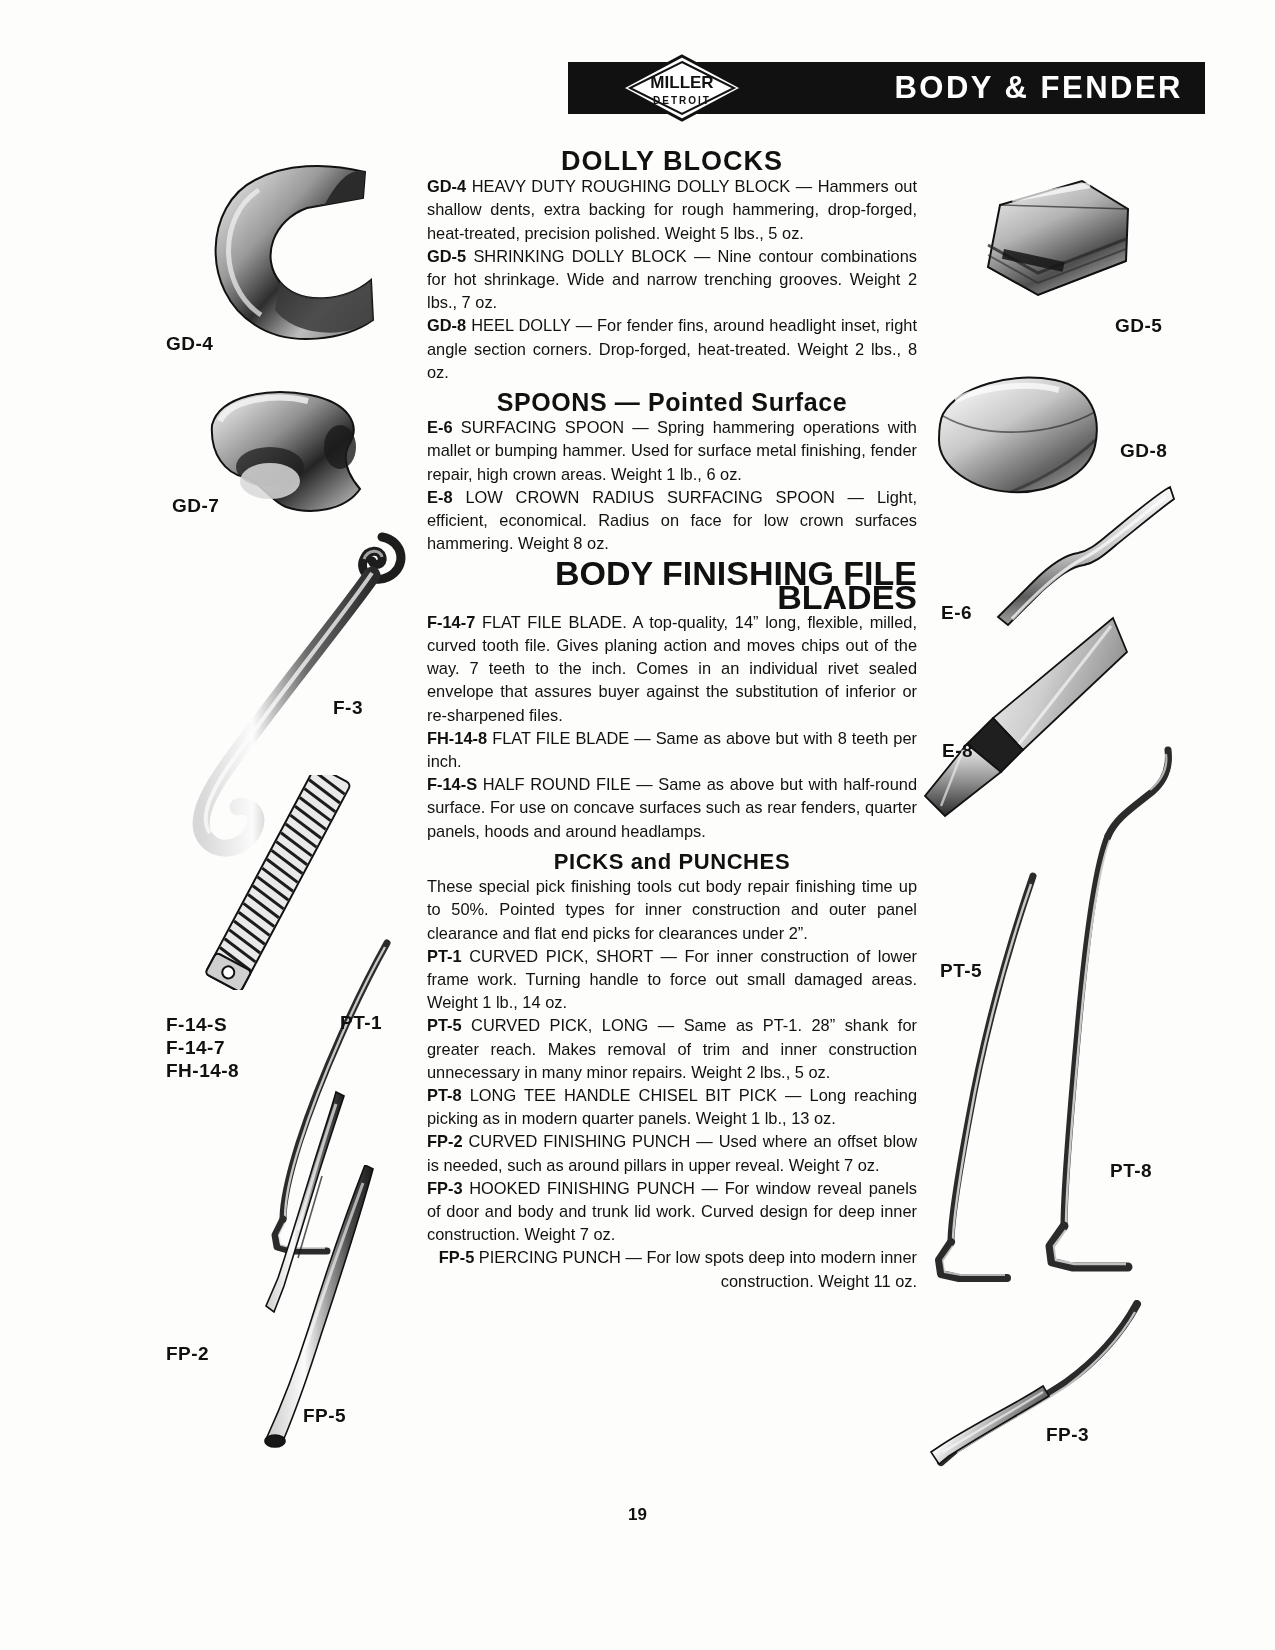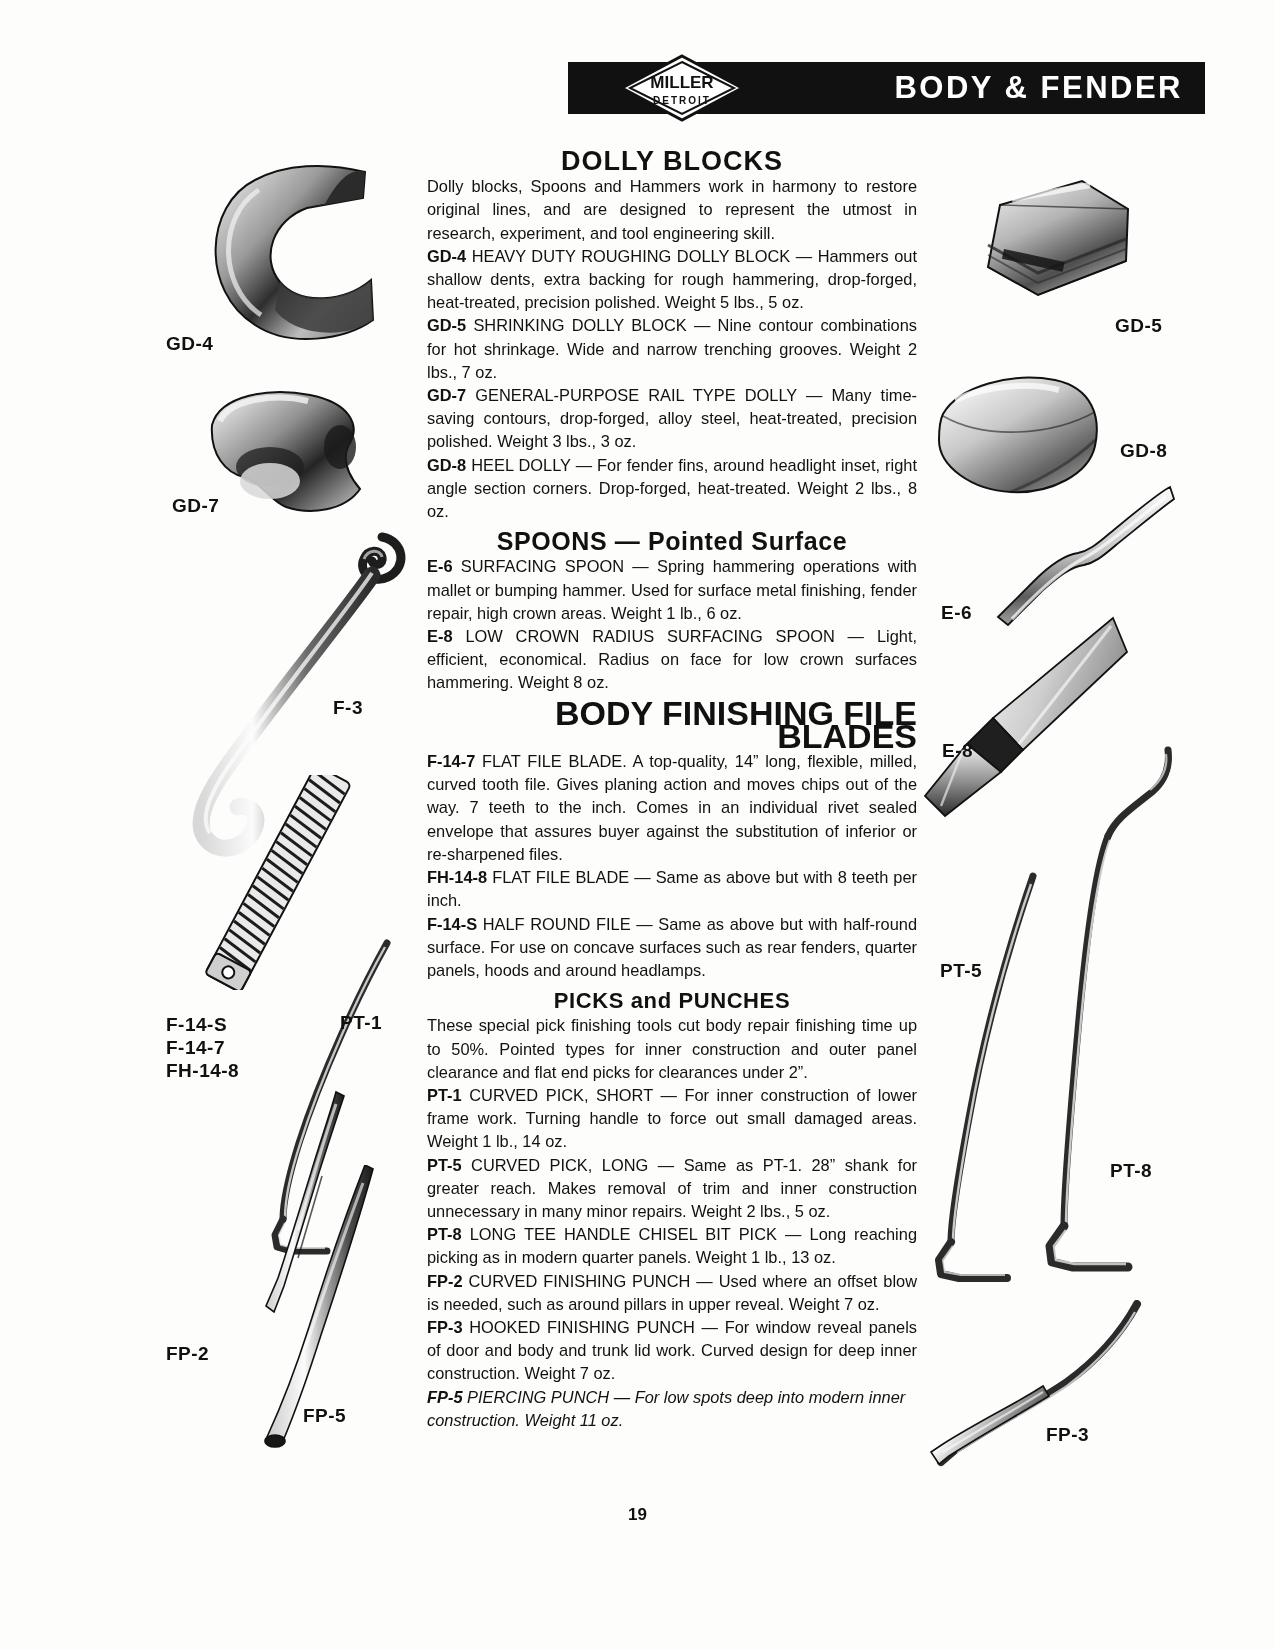--- a/index.html
+++ b/index.html
@@ -43,21 +43,21 @@
   .sec-head{
     text-align:center;font-weight:bold;letter-spacing:.6px;
     margin:7px 0 2px 0;
   }
   .sec-head.h1{font-size:27px;letter-spacing:1px;}
   .sec-head.h2{font-size:25px;}
   .sec-head.h3{font-size:34px;letter-spacing:0px;text-align:right;}
   .sec-head.h4{font-size:22px;}
   .para{margin:0;text-align:justify;text-justify:inter-word;}
   .para b{font-weight:bold;}
-  .para:last-child{text-align:left;font-style:italic;}
+  .para:last-child{text-align:right;}
 
   
   .lbl{
     position:absolute;font-weight:bold;font-size:19px;
     letter-spacing:.5px;color:#111;white-space:nowrap;
   }
   .lbl-stack{position:absolute;font-weight:bold;font-size:19px;
     letter-spacing:.5px;line-height:23px;color:#111;white-space:nowrap;}
 
   
@@ -93,24 +93,22 @@
         <polygon points="92,6 152,38 92,70 32,38" fill="#fff" stroke="#111" stroke-width="3"></polygon>
         <polygon points="92,12 144,38 92,64 40,38" fill="#fff" stroke="#111" stroke-width="2"></polygon>
         <text x="92" y="38" text-anchor="middle" font-family="Liberation Sans, sans-serif" font-size="17" font-weight="bold" fill="#111">MILLER</text>
         <text x="92" y="54" text-anchor="middle" font-family="Liberation Sans, sans-serif" font-size="10" font-weight="bold" letter-spacing="2" fill="#111">DETROIT</text>
       </svg>
     </div>
   </div>
 
   <div class="text-col" id="text-column">
       <div class="sec-head h1">DOLLY BLOCKS</div>
-      <p class="para">Dolly blocks, Spoons and Hammers work in harmony to restore original lines, and are designed to represent the utmost in research, experiment, and tool engineering skill.</p>
       <p class="para"><b>GD-4</b> HEAVY DUTY ROUGHING DOLLY BLOCK — Hammers out shallow dents, extra backing for rough hammering, drop-forged, heat-treated, precision polished. Weight 5 lbs., 5 oz.</p>
       <p class="para"><b>GD-5</b> SHRINKING DOLLY BLOCK — Nine contour combinations for hot shrinkage. Wide and narrow trenching grooves. Weight 2 lbs., 7 oz.</p>
-      <p class="para"><b>GD-7</b> GENERAL-PURPOSE RAIL TYPE DOLLY — Many time-saving contours, drop-forged, alloy steel, heat-treated, precision polished. Weight 3 lbs., 3 oz.</p>
       <p class="para"><b>GD-8</b> HEEL DOLLY — For fender fins, around headlight inset, right angle section corners. Drop-forged, heat-treated. Weight 2 lbs., 8 oz.</p>
       <div class="sec-head h2">SPOONS — Pointed Surface</div>
       <p class="para"><b>E-6</b> SURFACING SPOON — Spring hammering operations with mallet or bumping hammer. Used for surface metal finishing, fender repair, high crown areas. Weight 1 lb., 6 oz.</p>
       <p class="para"><b>E-8</b> LOW CROWN RADIUS SURFACING SPOON — Light, efficient, economical. Radius on face for low crown surfaces hammering. Weight 8 oz.</p>
       <div class="sec-head h3">BODY FINISHING FILE BLADES</div>
       <p class="para"><b>F-14-7</b> FLAT FILE BLADE. A top-quality, 14” long, flexible, milled, curved tooth file. Gives planing action and moves chips out of the way. 7 teeth to the inch. Comes in an individual rivet sealed envelope that assures buyer against the substitution of inferior or re-sharpened files.</p>
       <p class="para"><b>FH-14-8</b> FLAT FILE BLADE — Same as above but with 8 teeth per inch.</p>
       <p class="para"><b>F-14-S</b> HALF ROUND FILE — Same as above but with half-round surface. For use on concave surfaces such as rear fenders, quarter panels, hoods and around headlamps.</p>
       <div class="sec-head h4">PICKS and PUNCHES</div>
       <p class="para">These special pick finishing tools cut body repair finishing time up to 50%. Pointed types for inner construction and outer panel clearance and flat end picks for clearances under 2”.</p>

